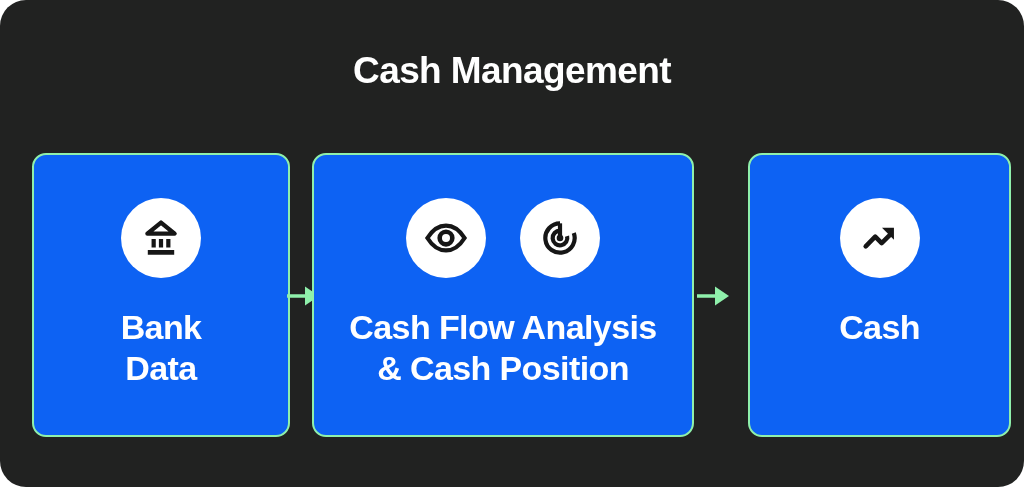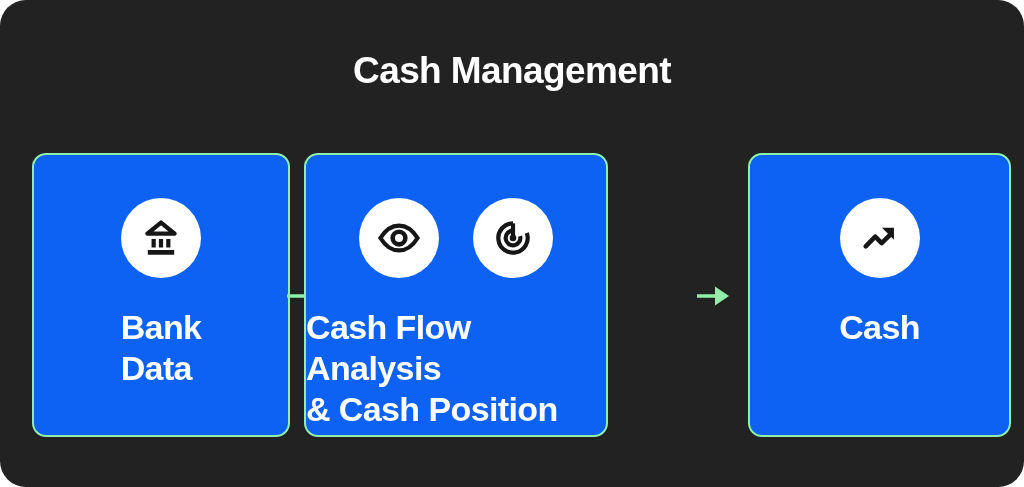--- a/index.html
+++ b/index.html
@@ -29,31 +29,32 @@
   }
   .box{
     position:absolute;top:153px;height:284px;
     box-sizing:border-box;
     background:var(--box-fill);
     border:2.5px solid var(--box-border);
     border-radius:14px;
     display:flex;flex-direction:column;align-items:center;
   }
   .box-1{left:32px;width:258px;}
-  .box-2{left:304px;width:304px;}
+  .box-2{left:312px;width:382px;}
   .box-3{left:748px;width:263px;}
   .icons{display:flex;gap:34px;margin-top:43px;}
   .circle{
     width:80px;height:80px;border-radius:50%;
     background:var(--icon-circle-fill);
     display:flex;align-items:center;justify-content:center;
   }
   .circle svg{display:block;}
   .label{
     margin-top:29px;
+    text-align:center;
     color:var(--label-text);
     font-size:34px;font-weight:700;line-height:41px;letter-spacing:-0.6px;
   }
   .label span{display:block;}
   .arrow{position:absolute;top:282px;width:33px;height:28px;}
   .arrow-1{left:287px;}
   .arrow-2{left:697px;}
 </style>
 </head>
 <body>

